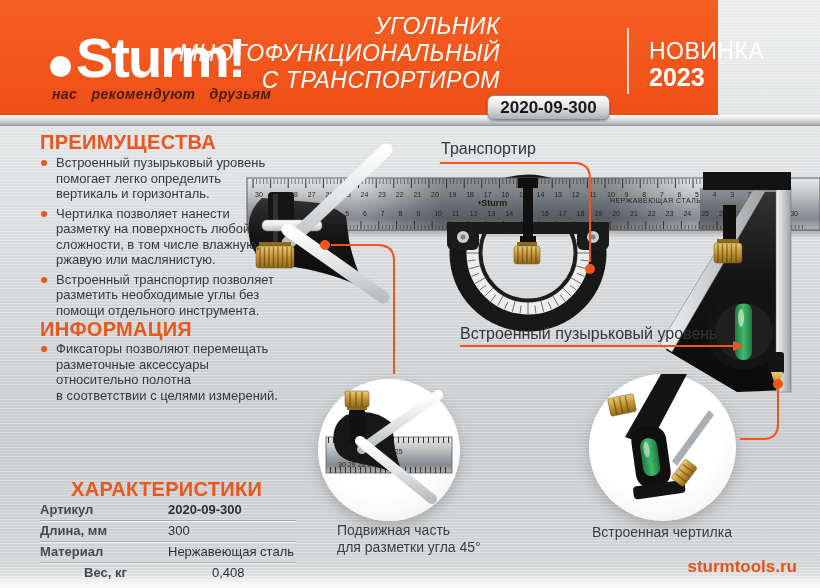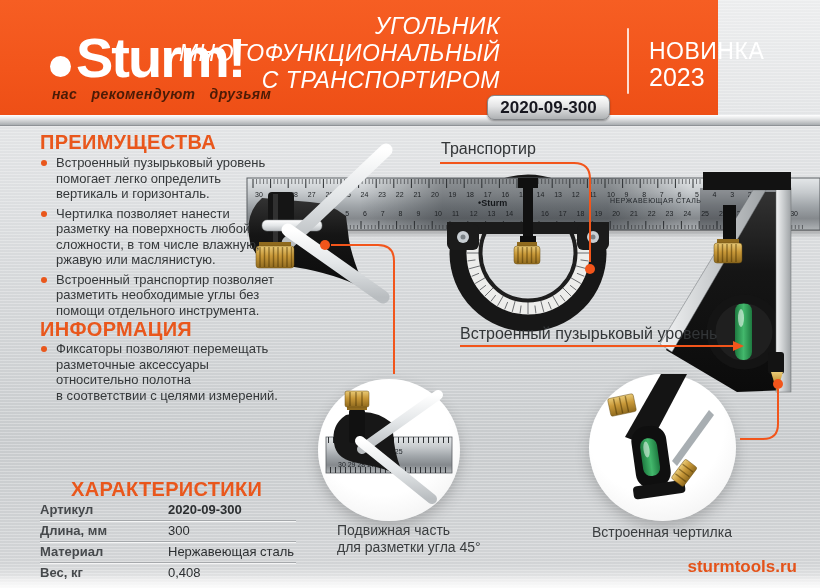--- a/index.html
+++ b/index.html
@@ -15,35 +15,35 @@
   .header{left:0;top:0;width:718px;height:115px;background:linear-gradient(180deg,#F65E23,#F2551B 60%,#EE4F16);z-index:6;}
   .silver-strip{left:0;top:115px;width:820px;height:10px;z-index:6;
     background:linear-gradient(180deg,#FFFFFF,#E6E7E8 35%,#A9ADB0 100%);
     border-bottom:1px solid #8E9296;}
   .logo-dot{left:50px;top:56px;width:21px;height:21px;border-radius:50%;background:#fff;}
   .logo-text{left:76px;top:30px;font-size:56px;font-weight:bold;letter-spacing:-2px;color:#fff;line-height:1;}
   .tagline{left:52px;top:86px;font-size:14px;font-style:italic;font-weight:bold;color:#4A1B06;word-spacing:10px;letter-spacing:.4px;}
   .title{right:218px;top:13px;text-align:right;color:#fff;font-size:23px;line-height:27px;letter-spacing:.5px;white-space:pre-line;font-style:italic;}
   .divider{left:627px;top:28px;width:2px;height:66px;background:rgba(255,255,255,.8);border-radius:1px;}
   .new-label{left:649px;top:38px;color:#fff;font-size:23px;letter-spacing:.5px;}
-  .new-year{left:649px;top:63px;color:#fff;font-size:25px;font-weight:normal;}
+  .new-year{left:649px;top:63px;color:#fff;font-size:25px;font-weight:bold;}
   .sku-badge{left:487px;top:95px;width:121px;height:23px;z-index:7;text-align:center;line-height:23px;
     font-size:17px;font-weight:bold;color:#17171F;border-radius:7px;
     background:linear-gradient(180deg,#FFFFFF,#E3E4E5 45%,#AEB1B3);
     border:1px solid #85888B; box-shadow:0 1px 2px rgba(0,0,0,.35);}
   
   .section-heading{font-size:20px;font-weight:bold;color:#E9571C;letter-spacing:.3px;z-index:3;text-align:center;}
   .h-adv{left:40px;top:131px;} .h-info{left:40px;top:318px;} .h-spec{left:40px;top:478px;margin-left:31px;}
   ul.bullets{left:40px;margin:0;padding:0;list-style:none;width:290px;z-index:3;}
   .list-adv{top:155px;} .list-info{top:341px;}
   ul.bullets li{position:relative;padding-left:16px;font-size:13px;line-height:15.5px;color:#35383A;margin:0 0 4px 0;white-space:pre-line;}
   ul.bullets li::before{content:"";position:absolute;left:1px;top:5px;width:6px;height:6px;border-radius:50%;background:#E9571C;}
   .spec-table{left:40px;top:500px;width:256px;z-index:3;}
   .spec-row{display:flex;padding:2px 0 3px 0;border-bottom:1px solid #A6A9AC;box-shadow:0 1px 0 rgba(255,255,255,.75);}
-  .spec-row:last-child{border-bottom:none;box-shadow:none;}
+  .spec-row:last-child{border-bottom:none;box-shadow:none;margin-left:44px;}
   .spec-label{width:128px;font-size:13px;color:#46494C;font-weight:bold;}
   .spec-value{font-size:13px;color:#2C2F31;}
   .spec-value.bold{font-weight:bold;}
   
   svg.layer{left:0;top:0;width:820px;height:588px;pointer-events:none;}
   .photo{z-index:1;} .lines{z-index:4;}
   .detail-circle{border-radius:50%;z-index:2;
     background:radial-gradient(circle at 45% 35%, #FFFFFF 55%, #F3F3F3 82%, #E9E9E9 100%);
     box-shadow:0 6px 14px rgba(60,60,60,.28);}
   .circle-1{left:318px;top:379px;width:142px;height:142px;}

